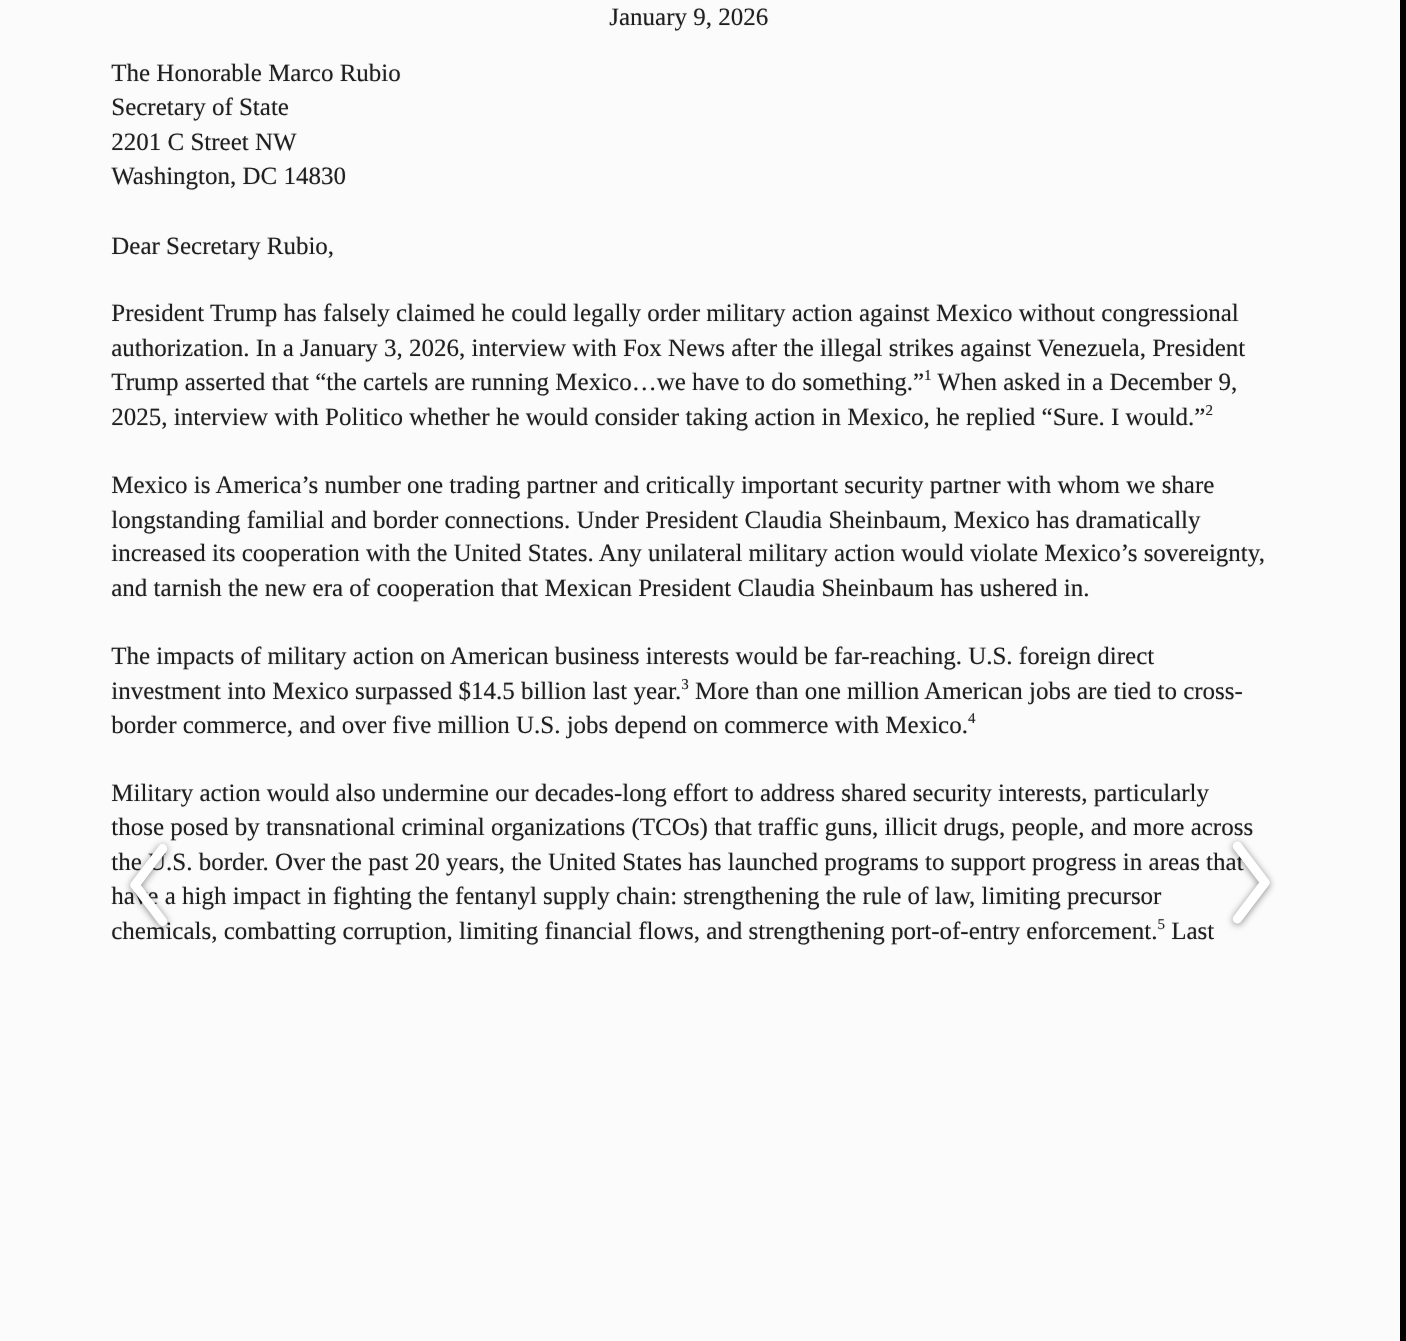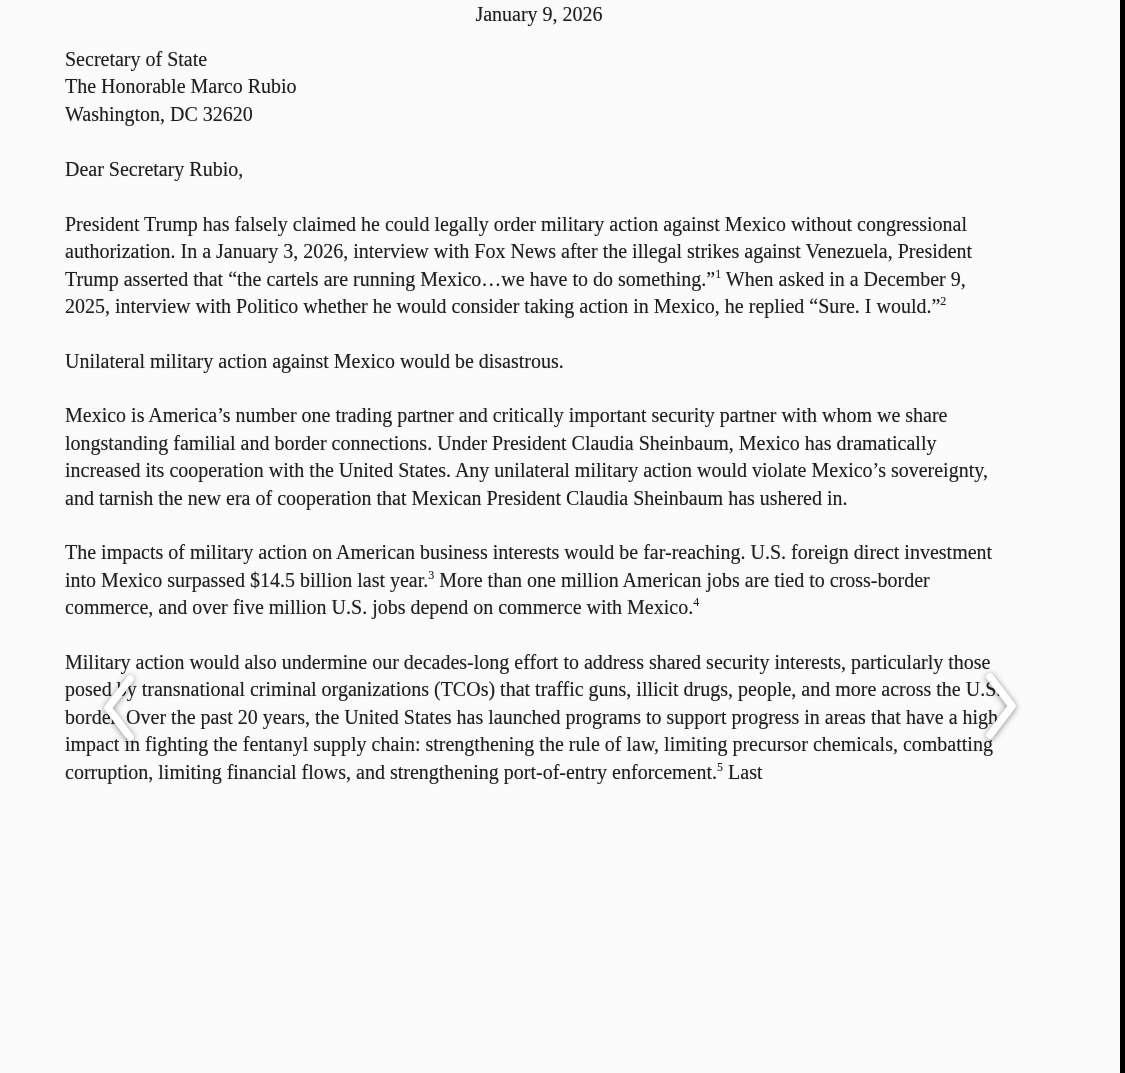--- a/index.html
+++ b/index.html
@@ -10,21 +10,21 @@
     width: 1125px;
     height: 1073px;
     background: #fbfbfb;
     overflow: hidden;
     position: relative;
     font-family: "Liberation Serif", "DejaVu Serif", serif;
   }
   .page {
     position: absolute;
     left: 0; top: 0; right: 0; bottom: 0;
-    padding: 1px 112px 0 65px;
+    padding: 1px 112px 0 89px;
     color: #1f1f1f;
     font-size: 20px;
     line-height: 27.5px;
     filter: blur(0.3px);
     text-shadow: 0 0 0.8px rgba(40,40,40,0.45);
   }
   .date-line {
     text-align: center;
     margin: 0 0 17px 0;
   }
@@ -67,31 +67,31 @@
   }
 </style>
 </head>
 <body>
 
 <div class="page">
 
   <p class="date-line">January 9, 2026</p>
 
   <div class="address">
+    <p>The Honorable Marco Rubio</p>
     <p>Secretary of State</p>
-    <p>The Honorable Marco Rubio</p>
-    <p>Washington, DC 32620</p>
+    <p>2201 C Street NW</p>
+    <p>Washington, DC 14830</p>
   </div>
 
   <p class="salutation">Dear Secretary Rubio,</p>
 
 
   <p class="para"><span>President Trump has falsely claimed he could legally order military action against Mexico without congressional authorization. In a January 3, 2026, interview with Fox News after the illegal strikes against Venezuela, President Trump asserted that “the cartels are running Mexico…we have to do something.”</span><sup>1</sup><span> When asked in a December 9, 2025, interview with Politico whether he would consider taking action in Mexico, he replied “Sure. I would.”</span><sup>2</sup></p>
 
-  <p class="para">Unilateral military action against Mexico would be disastrous.</p>
 
   <p class="para">Mexico is America’s number one trading partner and critically important security partner with whom we share longstanding familial and border connections. Under President Claudia Sheinbaum, Mexico has dramatically increased its cooperation with the United States. Any unilateral military action would violate Mexico’s sovereignty, and tarnish the new era of cooperation that Mexican President Claudia Sheinbaum has ushered in.</p>
 
   <p class="para"><span>The impacts of military action on American business interests would be far-reaching. U.S. foreign direct investment into Mexico surpassed $14.5 billion last year.</span><sup>3</sup><span> More than one million American jobs are tied to cross-border commerce, and over five million U.S. jobs depend on commerce with Mexico.</span><sup>4</sup></p>
 
   <p class="para"><span>Military action would also undermine our decades-long effort to address shared security interests, particularly those posed by transnational criminal organizations (TCOs) that traffic guns, illicit drugs, people, and more across the U.S. border. Over the past 20 years, the United States has launched programs to support progress in areas that have a high impact in fighting the fentanyl supply chain: strengthening the rule of law, limiting precursor chemicals, combatting corruption, limiting financial flows, and strengthening port-of-entry enforcement.</span><sup>5</sup><span>  Last</span></p>
 
 </div>
 
 <button class="nav-btn nav-prev" aria-label="Previous image">

